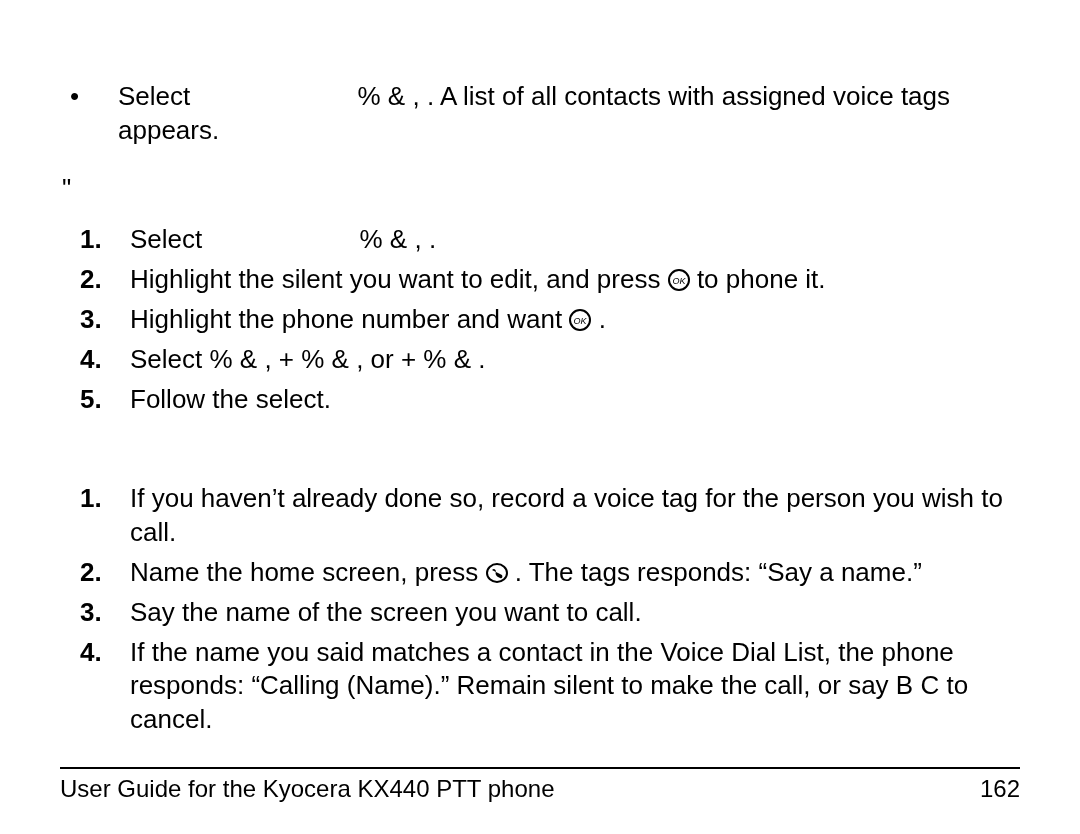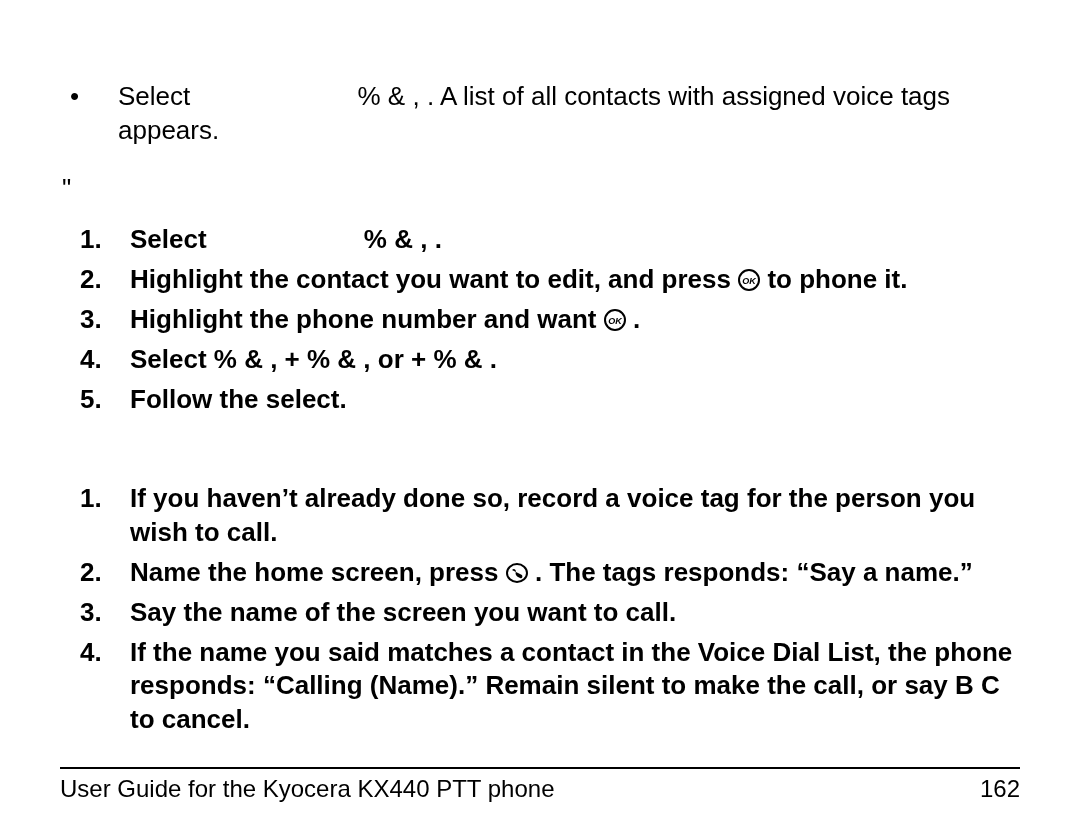--- a/index.html
+++ b/index.html
@@ -46,21 +46,20 @@
     margin-bottom: 6px;
   }
   .ol-num {
     width: 50px;
     flex: 0 0 50px;
     font-weight: bold;
     padding-left: 20px;
   }
   .ol-text {
     flex: 1;
-    font-weight: bold;
   }
   .gap {
     height: 60px;
   }
   .icon {
     display: inline-block;
     vertical-align: -3px;
   }
   .icon svg { display: block; }
   .footer {
@@ -107,21 +106,21 @@
         <div class="ol-text">
           <span>Select </span>
           <span class="menu-path" style="margin-left:150px;">%    &amp;    ,</span>
           <span> .</span>
         </div>
       </div>
 
       <div class="ol-row">
         <div class="ol-num">2.</div>
         <div class="ol-text">
-          <span>Highlight the contact you want to edit, and press </span>
+          <span>Highlight the silent you want to edit, and press </span>
           <span class="icon">
             <svg width="22" height="22" viewBox="0 0 22 22">
               <circle cx="11" cy="11" r="10" fill="none" stroke="#000" stroke-width="2"></circle>
               <text x="11" y="15" text-anchor="middle" font-size="9" font-style="italic" fill="#000">OK</text>
             </svg>
           </span>
           <span> to phone it.</span>
         </div>
       </div>
 

